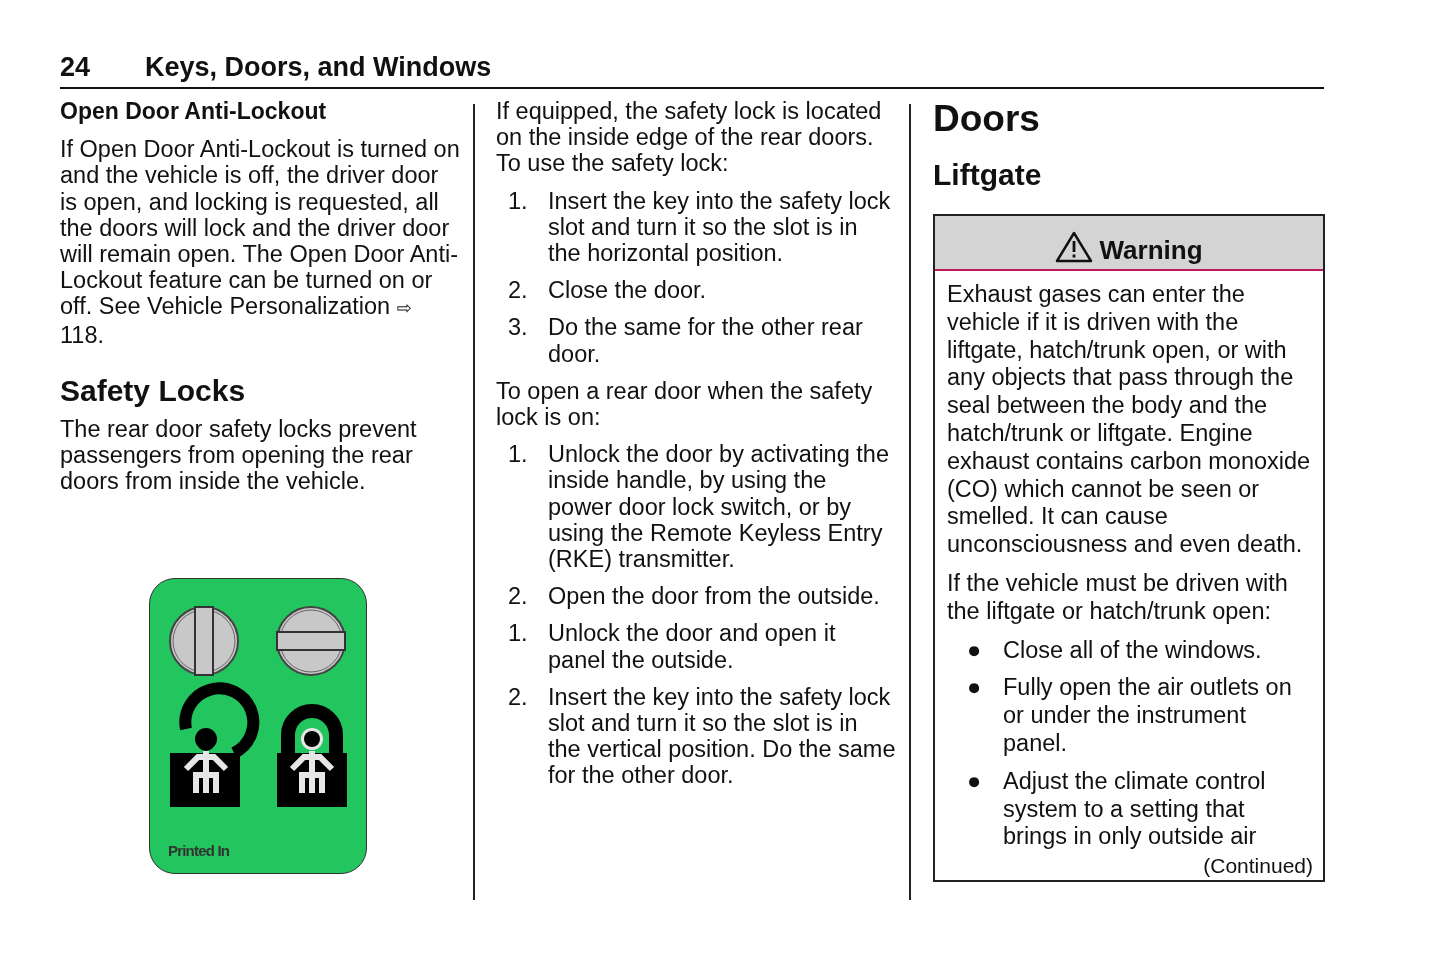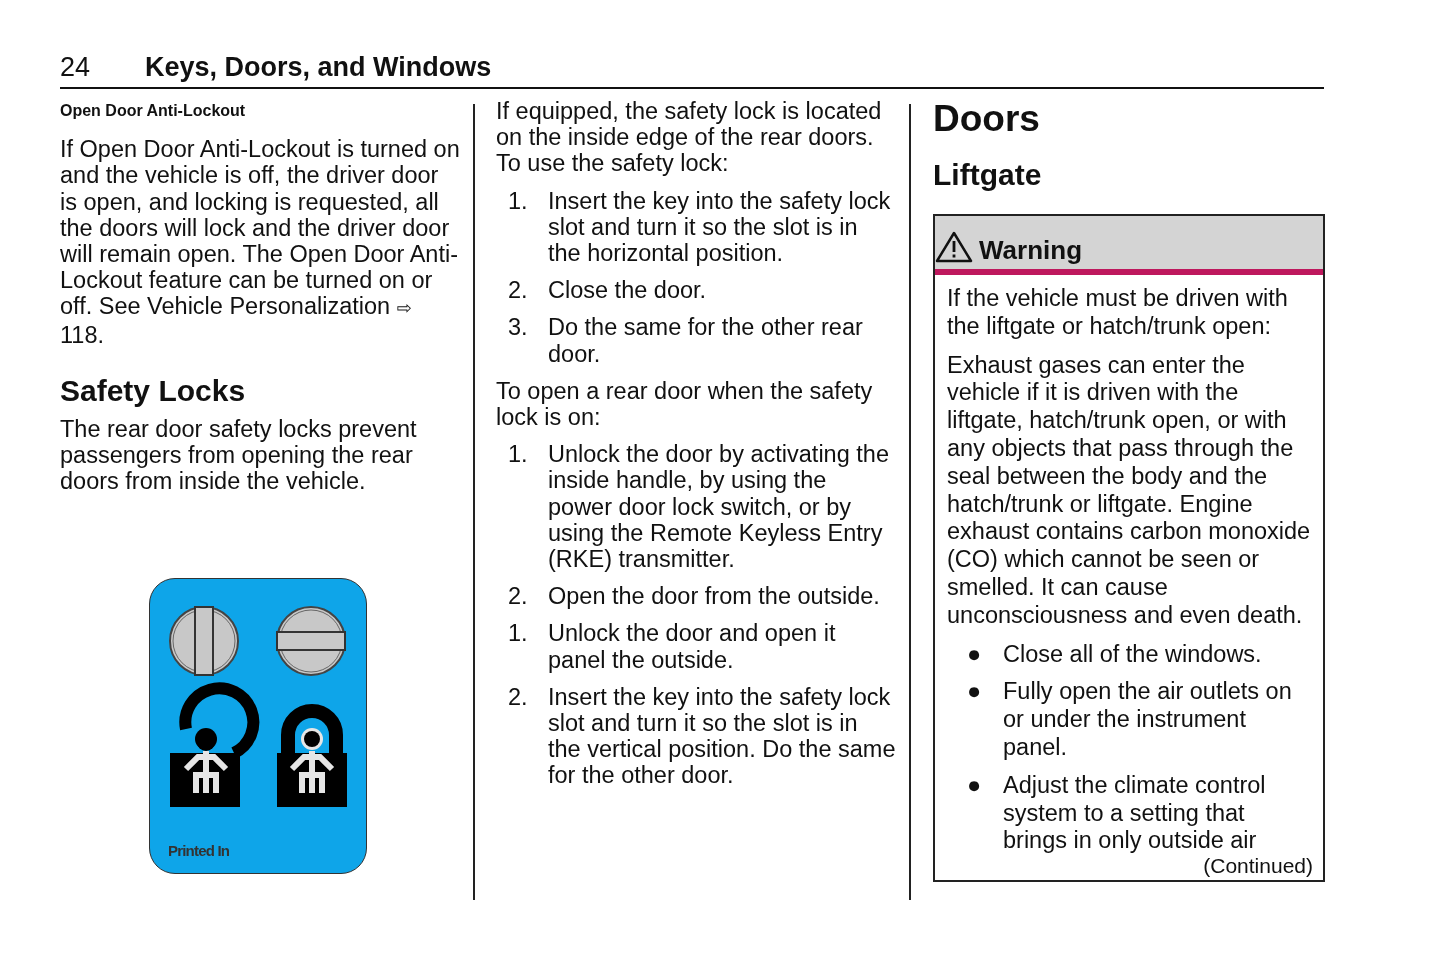--- a/index.html
+++ b/index.html
@@ -1,41 +1,41 @@
 <!DOCTYPE html>
 <html><head>
 <meta charset="utf-8">
 <style>
   html, body { margin: 0; padding: 0; background: #ffffff; }
   body { width: 1445px; height: 965px; position: relative; overflow: hidden;
          font-family: "Liberation Sans", sans-serif; color: #111; }
   .page-header { position: absolute; left: 60px; top: 50px; width: 1264px; height: 37px;
                  border-bottom: 2px solid #111; }
-  .page-header .num { position: absolute; left: 0; top: 2px; font-size: 27px; font-weight: normal; }
+  .page-header .num { position: absolute; left: 0; top: 2px; font-size: 27px; font-weight: bold; }
   .page-header .title { position: absolute; left: 85px; top: 2px; font-size: 27px; font-weight: bold; }
   .col { position: absolute; top: 98px; font-size: 23.5px; line-height: 26.2px; }
   .col1 { left: 60px; width: 400px; }
   .col2 { left: 496px; width: 400px; }
   .col3 { left: 933px; width: 392px; }
   .vdiv { position: absolute; top: 104px; width: 2px; height: 796px; background: #222; }
-  .h3 { font-weight: bold; font-size: 16px; margin: 0 0 10px 0; }
+  .h3 { font-weight: bold; font-size: 23px; margin: 0 0 10px 0; }
   .h2 { font-weight: bold; font-size: 30px; margin: 0 0 10px 0; line-height: 34px; }
   .h1 { font-weight: bold; font-size: 37px; margin: 0; line-height: 42px; }
   p { margin: 0 0 11px 0; }
   .it { }
   ol.steps { list-style: none; margin: 0 0 11px 0; padding: 0; }
   ol.steps li { position: relative; padding-left: 52px; margin-bottom: 11px; }
   ol.steps li .n { position: absolute; left: 12px; top: 0; }
   .figure { position: absolute; left: 149px; top: 578px; width: 216px; height: 294px;
-            border: 1.5px solid #333; border-radius: 26px; background: #0ea5e9; }
+            border: 1.5px solid #333; border-radius: 26px; background: #22c55e; }
   .fig-caption { position: absolute; left: 18px; bottom: 14px; font-size: 15px; font-weight: bold;
                  color: #333; letter-spacing: -0.8px; }
   .warn { position: absolute; left: 933px; top: 214px; width: 388px; height: 664px;
           border: 2px solid #222; }
-  .warn-head { height: 53px; background: #d4d4d4; border-bottom: 6px solid #be185d; 
+  .warn-head { height: 53px; background: #d4d4d4; border-bottom: 2px solid #be185d; text-align: center;
                font-weight: bold; font-size: 26px; line-height: 68px; }
   .warn-head svg { vertical-align: -4px; margin-right: 6px; }
   .warn-body { padding: 10px 12px 0 12px; font-size: 23.5px; line-height: 27.8px; }
   .warn-body p { margin-bottom: 11px; }
   ul.bul { list-style: none; margin: 0; padding: 0; }
   ul.bul li { position: relative; padding-left: 56px; margin-bottom: 10px; }
   ul.bul li .b { position: absolute; left: 20px; top: 0; }
   .cont { position: absolute; right: 10px; bottom: 2px; font-size: 21px; }
 </style>
 </head>
@@ -112,22 +112,22 @@
 
 <div class="warn">
   <div class="warn-head">
     <svg width="38" height="32" viewBox="0 0 38 32">
       <path d="M19 2 L36 30 L2 30 Z" fill="none" stroke="#111" stroke-width="2.5" stroke-linejoin="round"></path>
       <rect x="17.6" y="10" width="2.8" height="11" fill="#111"></rect>
       <rect x="17.6" y="23.5" width="2.8" height="3" fill="#111"></rect>
     </svg><span>Warning</span>
   </div>
   <div class="warn-body">
+    <p>Exhaust gases can enter the vehicle if it is driven with the liftgate, hatch/trunk open, or with any objects that pass through the seal between the body and the hatch/trunk or liftgate. Engine exhaust contains carbon monoxide (CO) which cannot be seen or smelled. It can cause unconsciousness and even death.</p>
     <p>If the vehicle must be driven with the liftgate or hatch/trunk open:</p>
-    <p>Exhaust gases can enter the vehicle if it is driven with the liftgate, hatch/trunk open, or with any objects that pass through the seal between the body and the hatch/trunk or liftgate. Engine exhaust contains carbon monoxide (CO) which cannot be seen or smelled. It can cause unconsciousness and even death.</p>
     <ul class="bul">
       <li><span class="b">●</span><span>Close all of the windows.</span></li>
       <li><span class="b">●</span><span>Fully open the air outlets on or under the instrument panel.</span></li>
       <li><span class="b">●</span><span>Adjust the climate control system to a setting that brings in only outside air</span></li>
     </ul>
   </div>
   <span class="cont">(Continued)</span>
 </div>
 
 </body></html>

